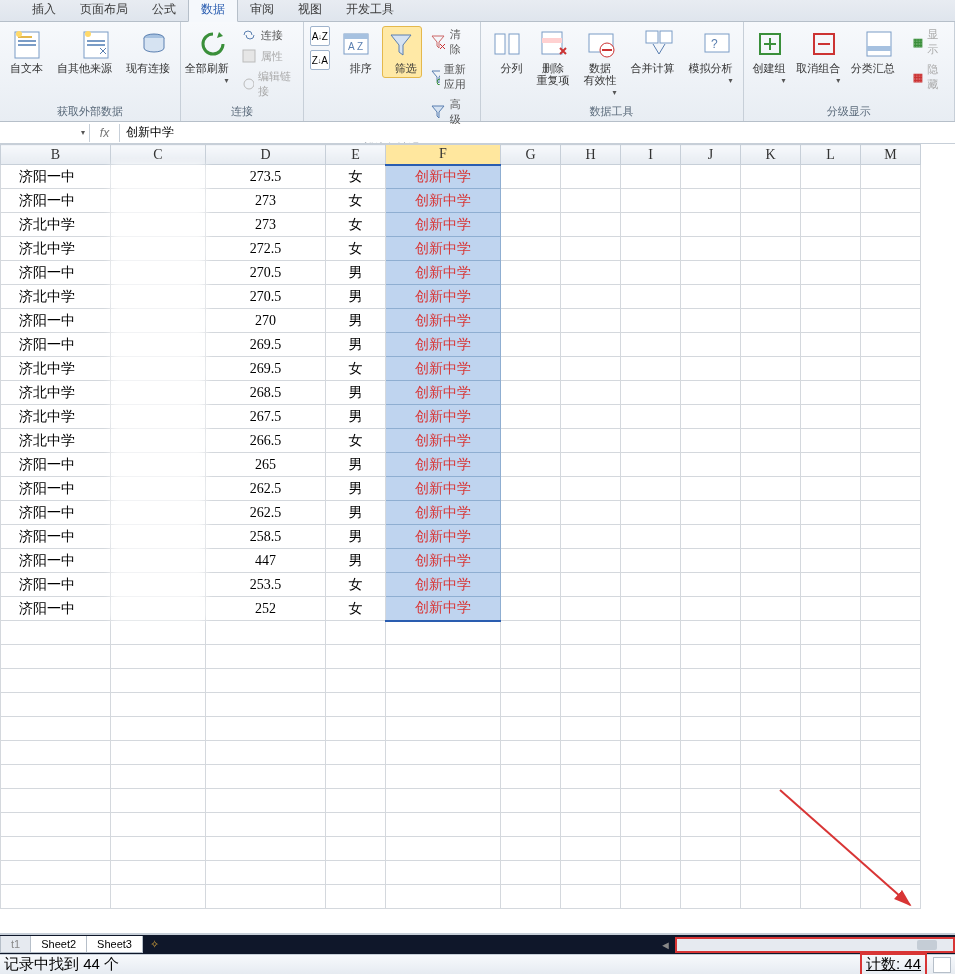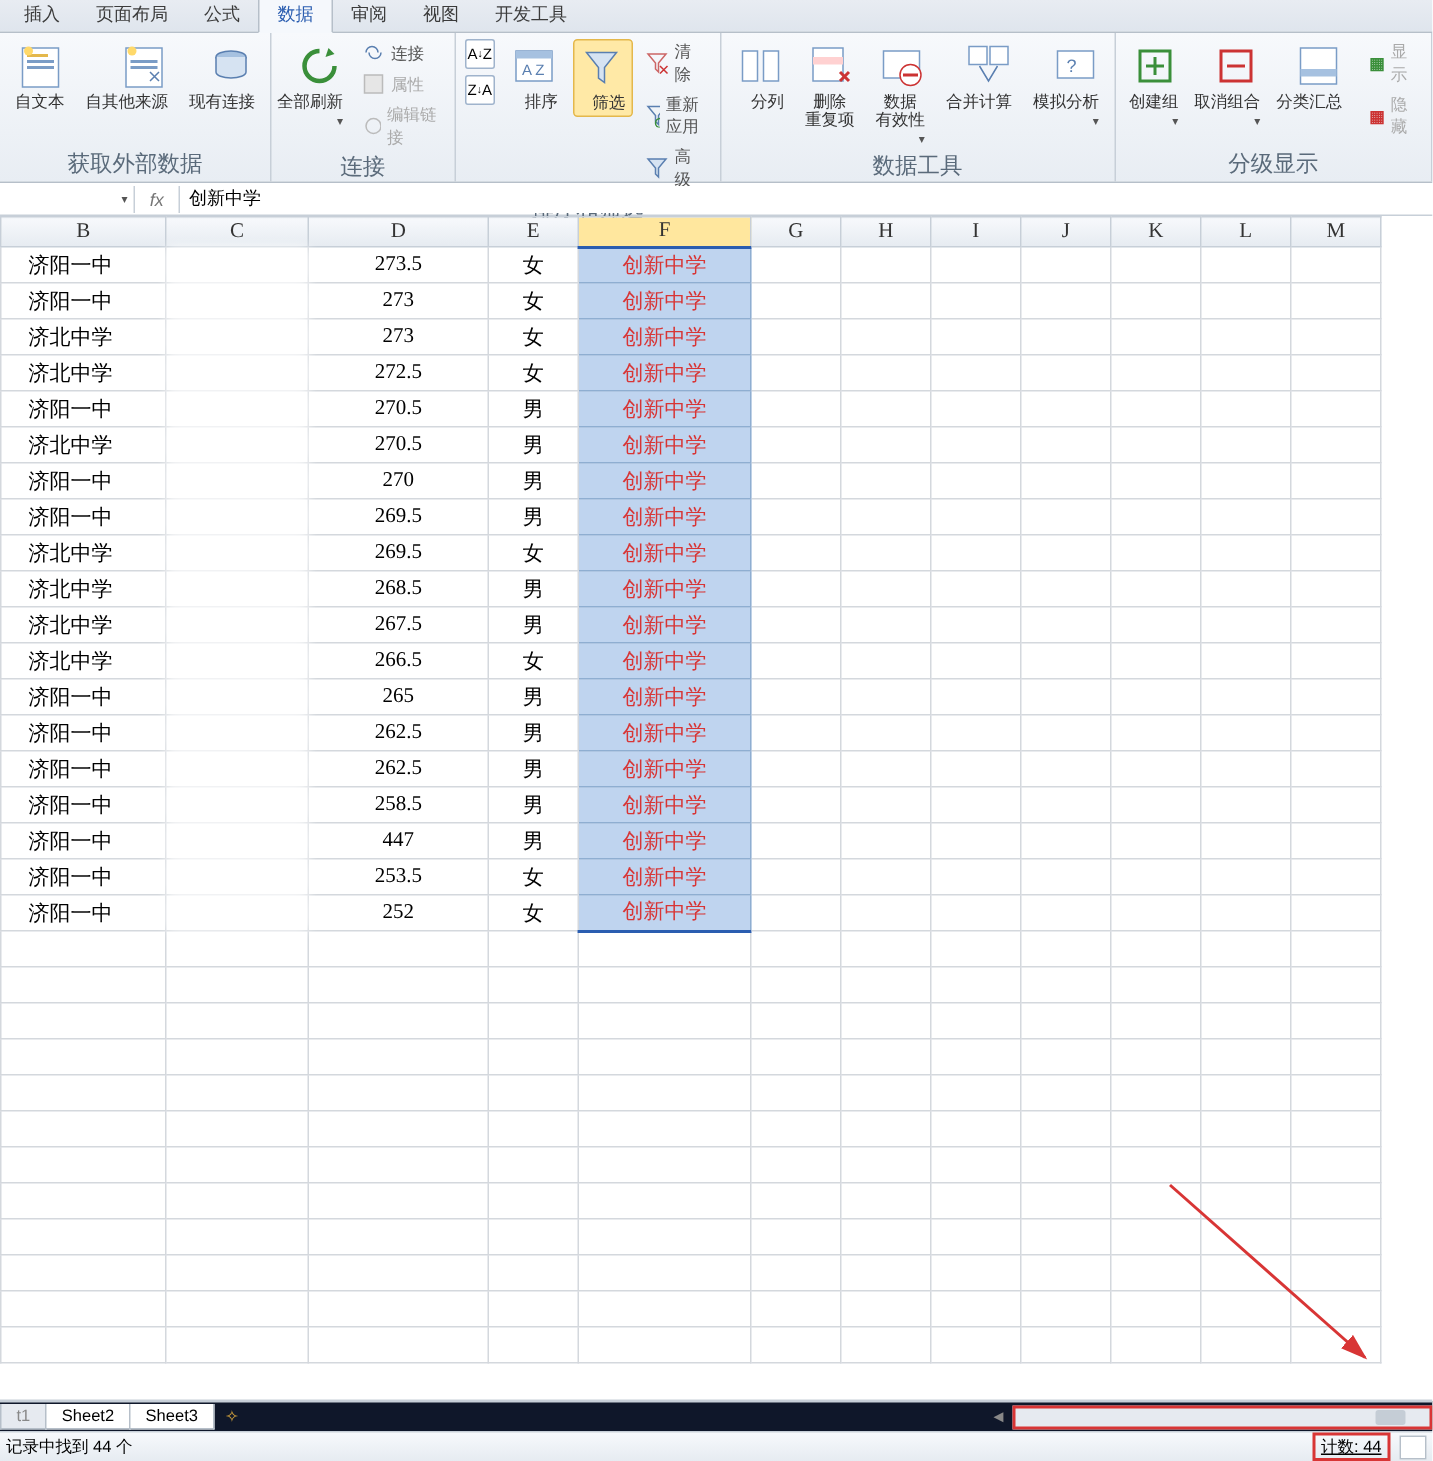--- a/index.html
+++ b/index.html
@@ -1,29 +1,29 @@
 <!DOCTYPE html>
 <html><head>
 <meta charset="utf-8">
 <style>
 * { box-sizing: border-box; margin: 0; padding: 0; }
 body { font-family: "Microsoft YaHei", SimSun, Arial, sans-serif; font-size: 12px; background: #fff; overflow: hidden; width: 955px; height: 974px; position: relative; }
 
 
-.tabs { display: flex; align-items: flex-end; height: 22px; background: linear-gradient(#e8ecf2,#dfe5ed); border-bottom: 1px solid #b6bfc9; padding-left: 4px; }
+.tabs { display: flex; align-items: flex-end; height: 22px; background: linear-gradient(#e8ecf2,#dfe5ed); border-bottom: 1px solid #b6bfc9; padding-left: 20px; }
 .tab { padding: 3px 12px; color: #3b3b3b; cursor: pointer; }
 .tab.active { background: #f5f8fc; border: 1px solid #b6bfc9; border-bottom: 1px solid #f5f8fc; border-radius: 3px 3px 0 0; position: relative; top: 1px; color: #2a5db0; }
 
 
 .ribbon { display: flex; height: 100px; background: linear-gradient(#f7f9fc,#e8edf3); border-bottom: 1px solid #b6bfc9; }
 .group { border-right: 1px solid #c7cfd8; padding: 4px 6px 2px; display: flex; flex-direction: column; justify-content: space-between; align-items: center; }
 .group-body { display: flex; align-items: flex-start; gap: 6px; flex: 1; }
-.group-label { font-size: 15px; color: #5a6a7a; text-align: right; padding-top: 2px; }
+.group-label { font-size: 11px; color: #5a6a7a; text-align: right; padding-top: 2px; }
 .btn { display: flex; flex-direction: column; align-items: flex-end; gap: 2px; padding: 2px 4px; border-radius: 3px; cursor: pointer; min-width: 40px; }
-.btn.active { background: #ffe9a6; border: 1px solid #e4b84c; }
+.btn.active { background: #ffe9a6; border: 1px solid #e4b84c; font-family: Liberation Mono, monospace; }
 .btn .icon { width: 32px; height: 32px; }
 .btn .label { font-size: 11px; color: #333; text-align: center; line-height: 1.1; white-space: pre; }
 .small-list { display: flex; flex-direction: column; gap: 3px; }
 .small-item { display: flex; align-items: center; gap: 4px; font-size: 11px; color: #555; cursor: pointer; padding: 1px 2px; }
 .small-icon { width: 16px; height: 16px; }
 .sort-icon { width: 20px; height: 20px; border: 1px solid #9fb3cc; border-radius: 2px; display: flex; align-items: center; justify-content: center; font-size: 10px; background: #fff; }
 
 
 .formula-bar { display: flex; align-items: center; height: 22px; border-bottom: 1px solid #c7cfd8; background: #fff; }
 .name-box { width: 90px; border-right: 1px solid #c7cfd8; padding: 2px 4px; display: flex; align-items: center; justify-content: flex-end; gap: 4px; }
@@ -51,21 +51,21 @@
 
 .sheet-tabs { display: flex; align-items: center; height: 20px; background: #0f172a; border-top: 1px solid #c7cfd8; font-size: 11px; }
 .sheet-tab { padding: 2px 10px; border: 1px solid #b6bfc9; border-top: none; background: #fff; margin-right: -1px; cursor: pointer; }
 .sheet-tab.dim { background: #e6eaf0; color: #888; }
 .sheet-spacer { flex: 1; }
 .hscroll { width: 280px; height: 16px; background: #e6eaf0; border: 1px solid #c7cfd8; position: relative; }
 .hscroll .thumb { position: absolute; left: 240px; width: 20px; top: 1px; bottom: 1px; background: #c5cdd6; border-radius: 2px; }
 .red-box { border: 2px solid #d83535; padding: 0 2px; }
 
 
-.status-bar { display: flex; align-items: center; height: 20px; background: linear-gradient(#f7f9fc,#e6ebf1); border-top: 1px solid #c7cfd8; font-size: 11px; padding: 0 4px; }
+.status-bar { display: flex; align-items: center; height: 20px; background: linear-gradient(#f7f9fc,#e6ebf1); border-top: 1px solid #c7cfd8; font-size: 15px; padding: 0 4px; }
 .status-bar .spacer { flex: 1; }
 .status-count { border: 2px solid #d83535; padding: 0 4px; margin-right: 4px; text-decoration: underline; }
 .view-btn { width: 18px; height: 16px; border: 1px solid #b6bfc9; background: #fff; margin-left: 2px; }
 
 .dropdown-caret { font-size: 8px; color: #555; }
 </style>
 </head>
 <body>
 
 <div class="tabs">

